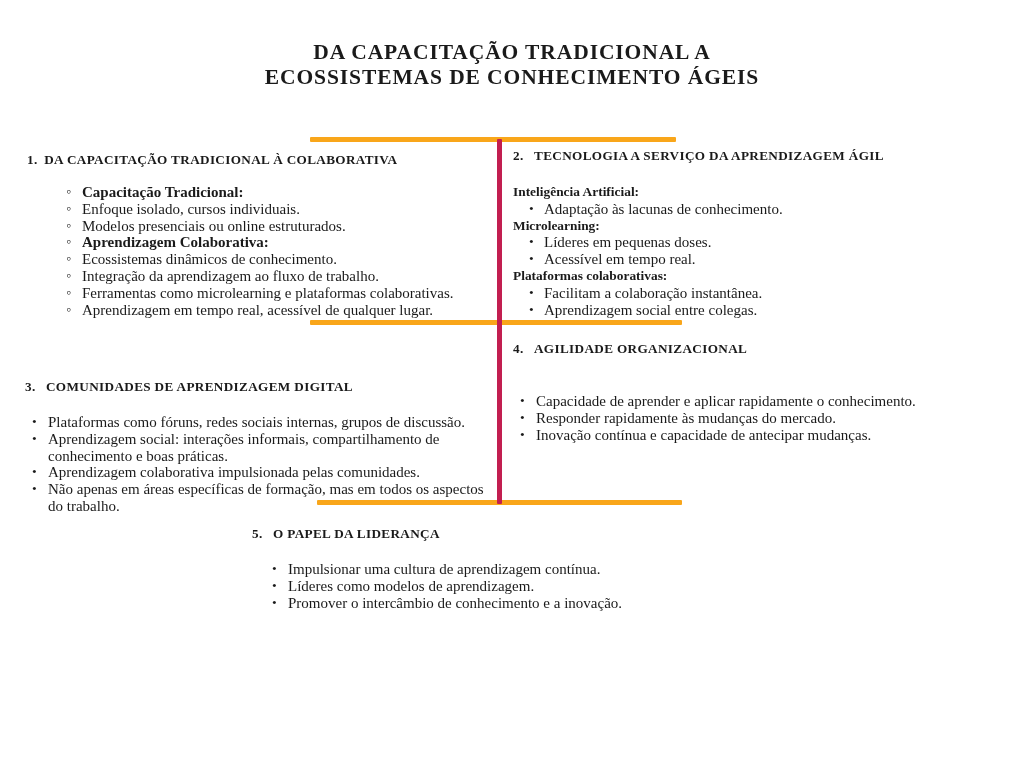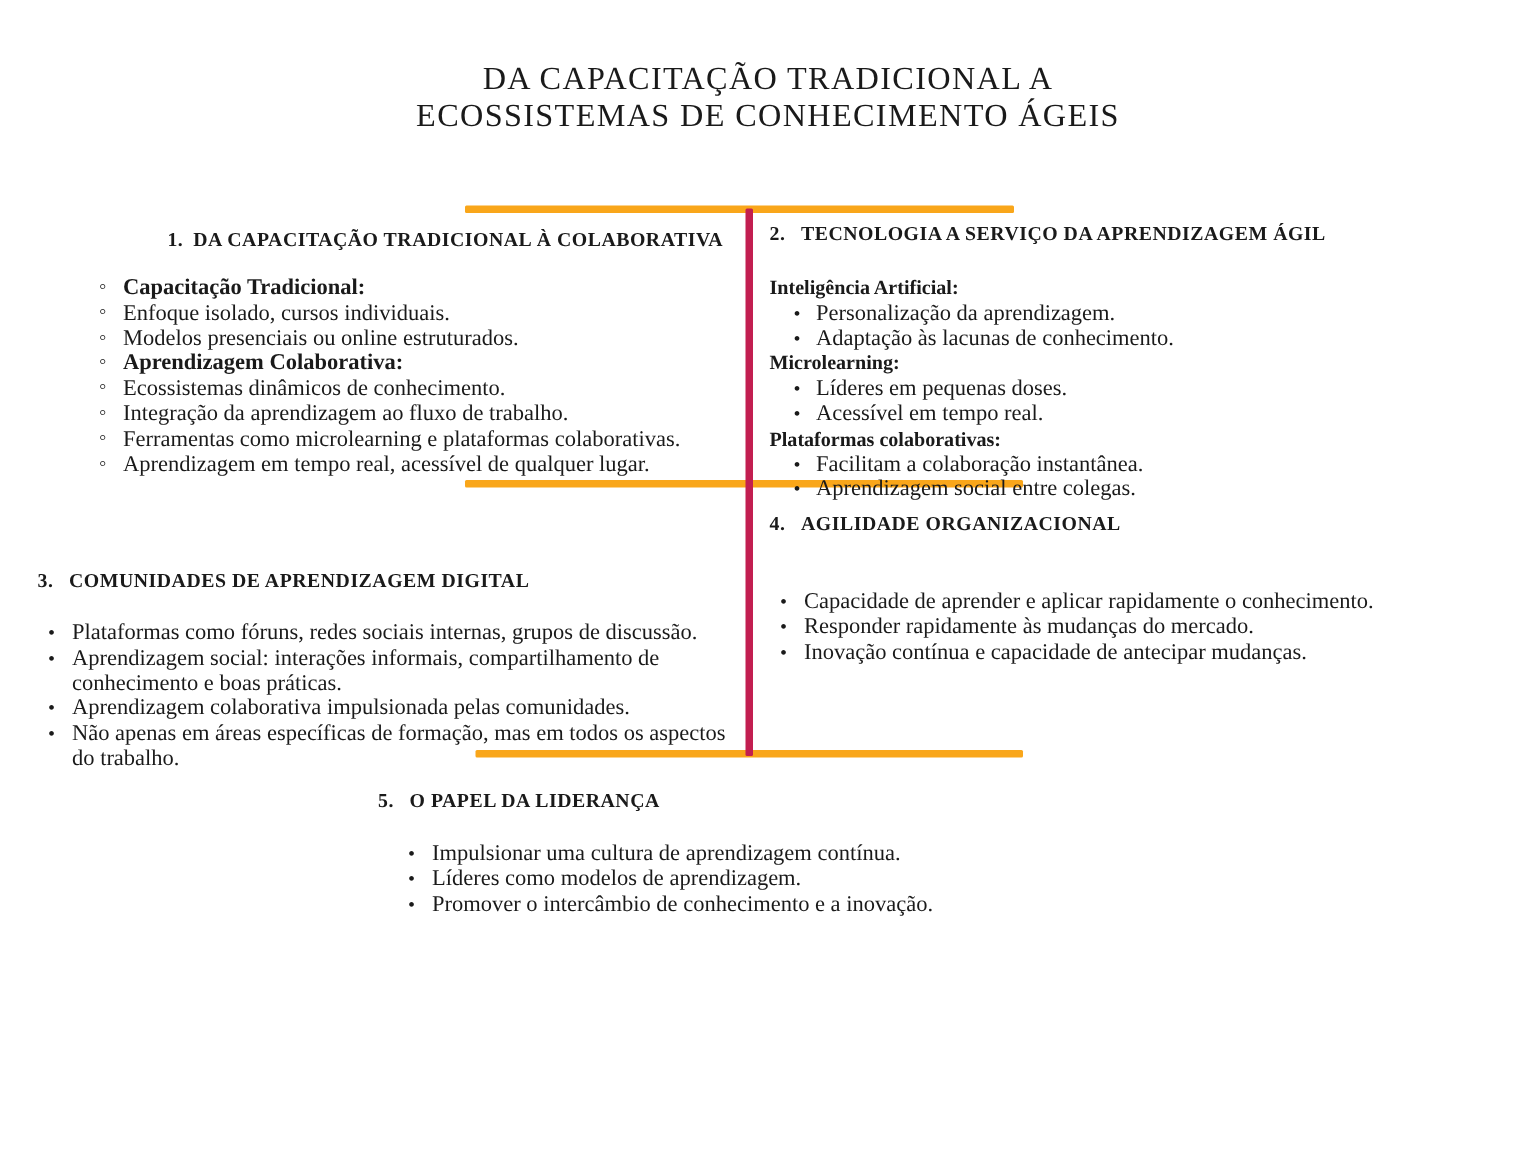--- a/index.html
+++ b/index.html
@@ -25,21 +25,21 @@
 
   
   .title-block {
     position: absolute;
     left: 0;
     top: 40px;
     width: 1024px;
     text-align: center;
   }
   .title-line {
-    font-weight: normal;
+    font-weight: bold;
     font-size: 21.5px;
     letter-spacing: 0.9px;
     line-height: 25px;
     white-space: nowrap;
   }
 
   
   .hrule {
     position: absolute;
     height: 5px;
@@ -103,21 +103,21 @@
     font-weight: bold;
   }
   .subhead {
     font-weight: bold;
     font-size: 13.4px;
     line-height: 16.8px;
   }
 
   
   #section-1 { left: 27px; top: 152px; width: 455px; }
-  #section-1 .sec-head { margin-bottom: 0; text-align: right; }
+  #section-1 .sec-head { margin-bottom: 0; }
   #section-1 ul.blist { margin-top: 16px; margin-left: 38px; }
 
   
   #section-2 { left: 513px; top: 148px; width: 470px; }
   #section-2 .grp { margin-top: 0; }
   #section-2 .sec-head { margin-bottom: 20px; }
   #section-2 ul.blist { margin-left: 14px; }
 
   
   #section-3 { left: 25px; top: 341px; width: 470px; margin-top: 38px; }
@@ -170,21 +170,20 @@
   </div>
 
   <div class="section" id="section-2">
     <div class="sec-head tabbed">
       <span class="num">2.&nbsp;</span><span>TECNOLOGIA A SERVIÇO DA APRENDIZAGEM ÁGIL</span>
     </div>
 
     <div class="grp">
       <div class="subhead">Inteligência Artificial:</div>
       <ul class="blist disc">
-        <li>Personalização da aprendizagem.</li>
         <li>Adaptação às lacunas de conhecimento.</li>
       </ul>
     </div>
 
     <div class="grp">
       <div class="subhead">Microlearning:</div>
       <ul class="blist disc">
         <li>Líderes em pequenas doses.</li>
         <li>Acessível em tempo real.</li>
       </ul>

